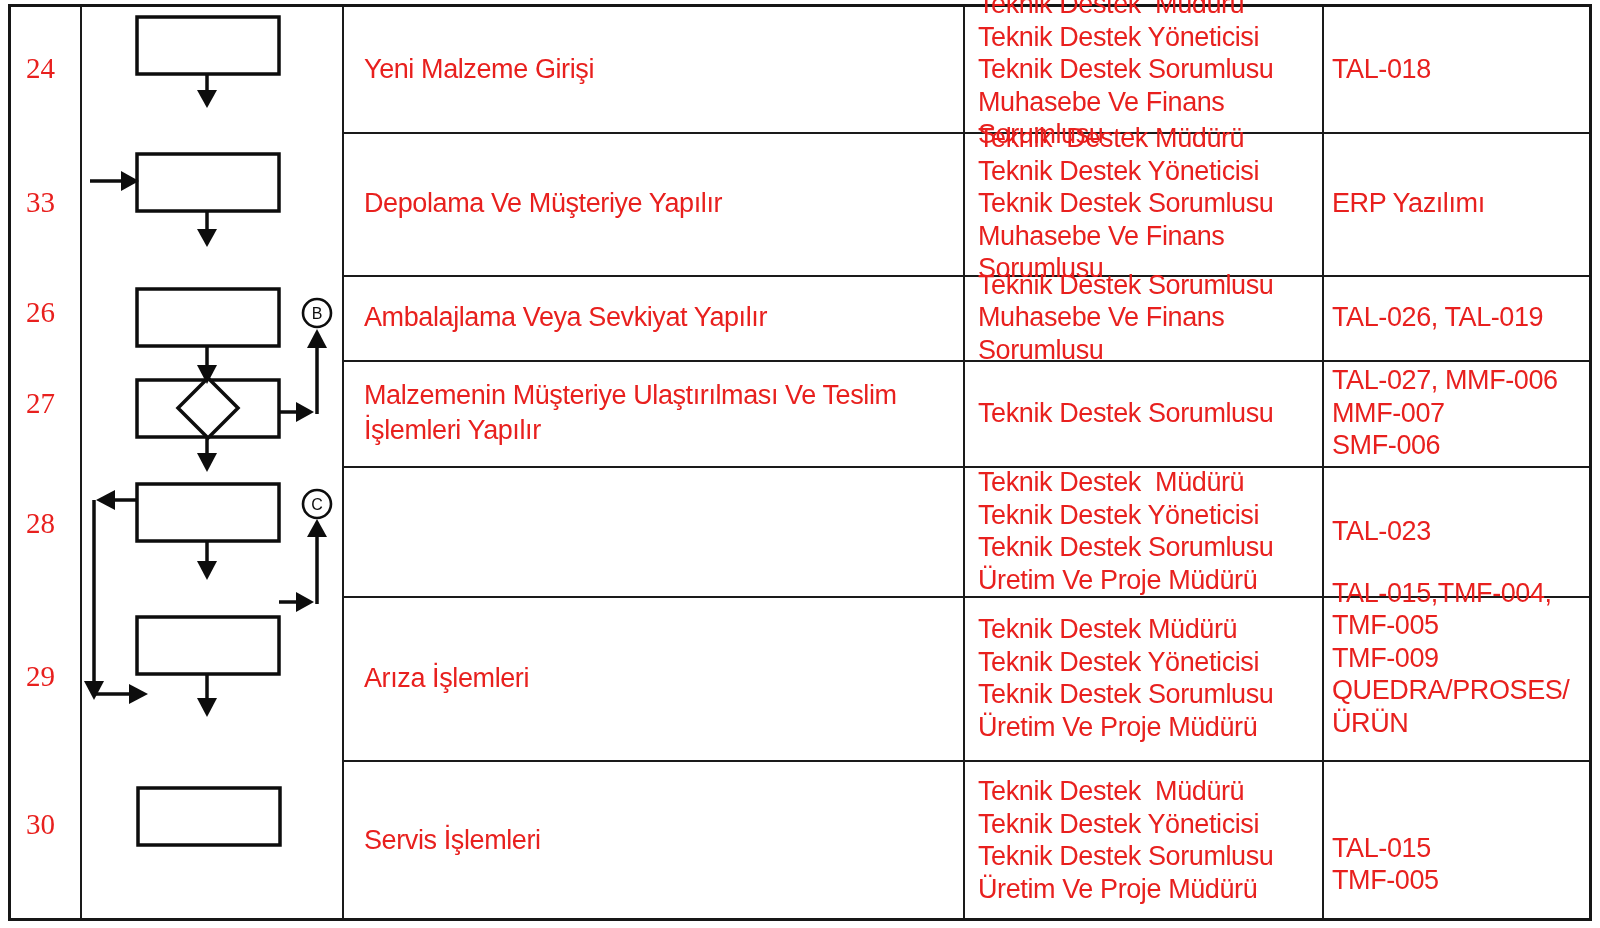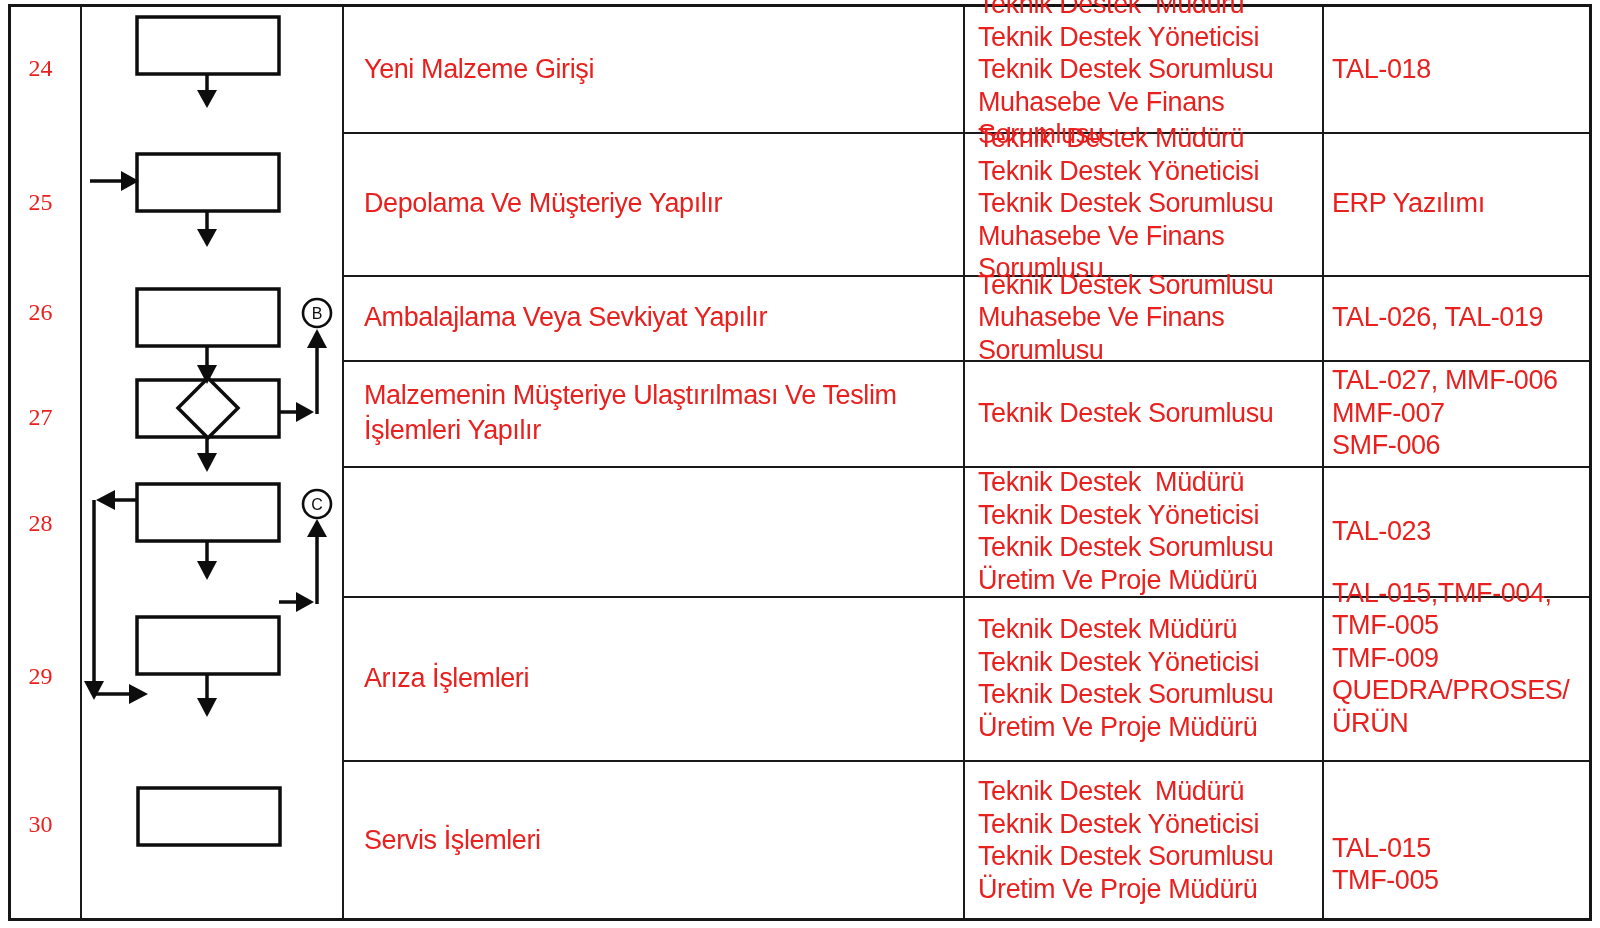--- a/index.html
+++ b/index.html
@@ -15,21 +15,21 @@
     width:1584px;height:917px;
     border:3px solid #161616;
     box-sizing:border-box;
   }
   .vsep{position:absolute;top:0;width:2px;height:100%;background:#1a1a1a;}
   .hsep{position:absolute;height:2px;background:#1a1a1a;}
   .rownum{
     position:absolute;left:0;width:59px;height:40px;
     display:flex;align-items:center;justify-content:center;
     font-family:"Liberation Serif","DejaVu Serif",serif;
-    font-size:24px;color:#e8201e;
+    font-size:29px;color:#e8201e;
   }
   .cell{
     position:absolute;
     display:flex;flex-direction:column;justify-content:center;
     color:#e8201e;
     font-size:27px;letter-spacing:-0.4px;
     white-space:pre-wrap;
     box-sizing:border-box;
   }
   .cell-desc{left:340px;width:612px;padding-left:13px;line-height:35px;}
@@ -62,23 +62,23 @@
     <div class="vsep" style="left:1311px;"></div>
 
     <div class="hsep" style="left:331px;top:125px;width:1247px;"></div>
     <div class="hsep" style="left:331px;top:268px;width:1247px;"></div>
     <div class="hsep" style="left:331px;top:353px;width:1247px;"></div>
     <div class="hsep" style="left:331px;top:459px;width:1247px;"></div>
     <div class="hsep" style="left:331px;top:589px;width:1247px;"></div>
     <div class="hsep" style="left:331px;top:753px;width:1247px;"></div>
 
     <div class="rownum" style="top:41px;">24</div>
-    <div class="rownum" style="top:175px;">25</div>
+    <div class="rownum" style="top:175px;">33</div>
     <div class="rownum" style="top:285px;">26</div>
-    <div class="rownum" style="top:390px;">27</div>
+    <div class="rownum" style="top:376px;">27</div>
     <div class="rownum" style="top:496px;">28</div>
     <div class="rownum" style="top:649px;">29</div>
     <div class="rownum" style="top:797px;">30</div>
 
     <div class="cell cell-desc" style="top:0;height:124px;">Yeni Malzeme Girişi</div>
     <div class="cell cell-resp" style="top:0;height:125px;">Teknik Destek  Müdürü
 Teknik Destek Yöneticisi
 Teknik Destek Sorumlusu
 Muhasebe Ve Finans Sorumlusu</div>
     <div class="cell cell-docs" style="top:0;height:125px;">TAL-018</div>

